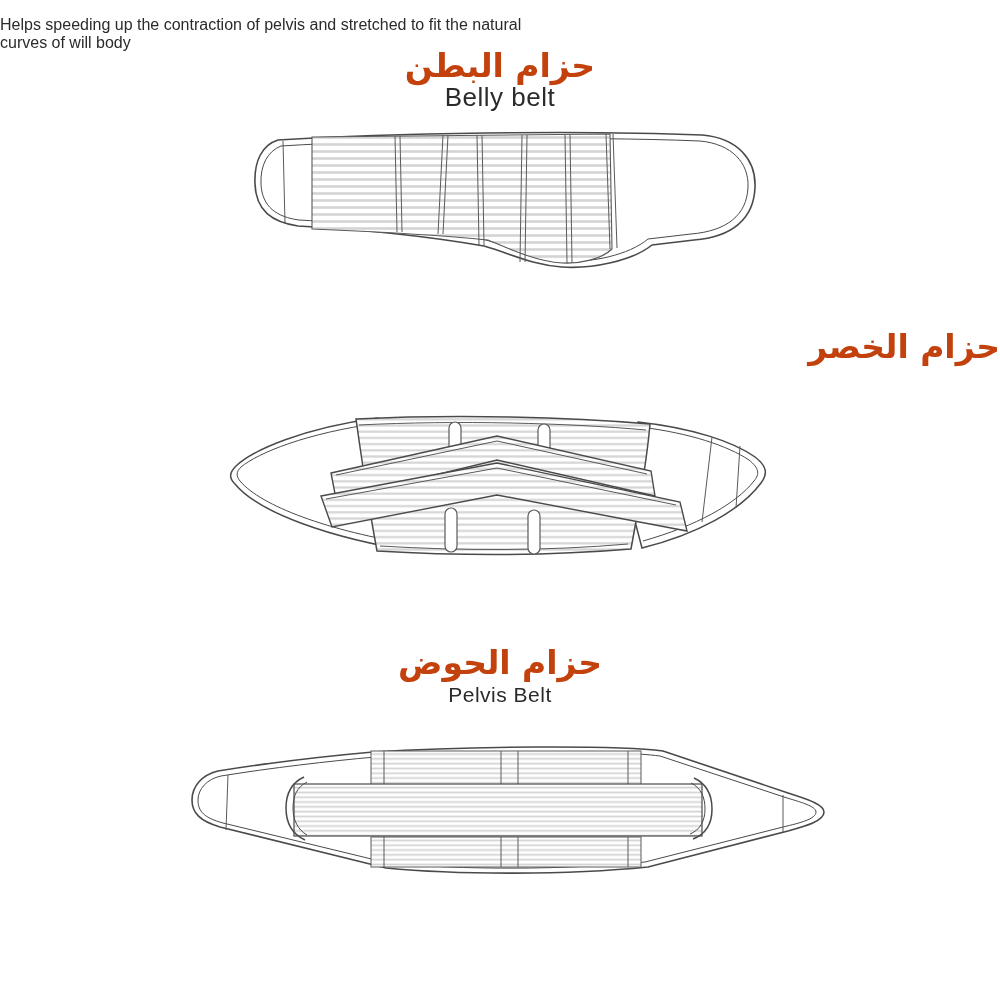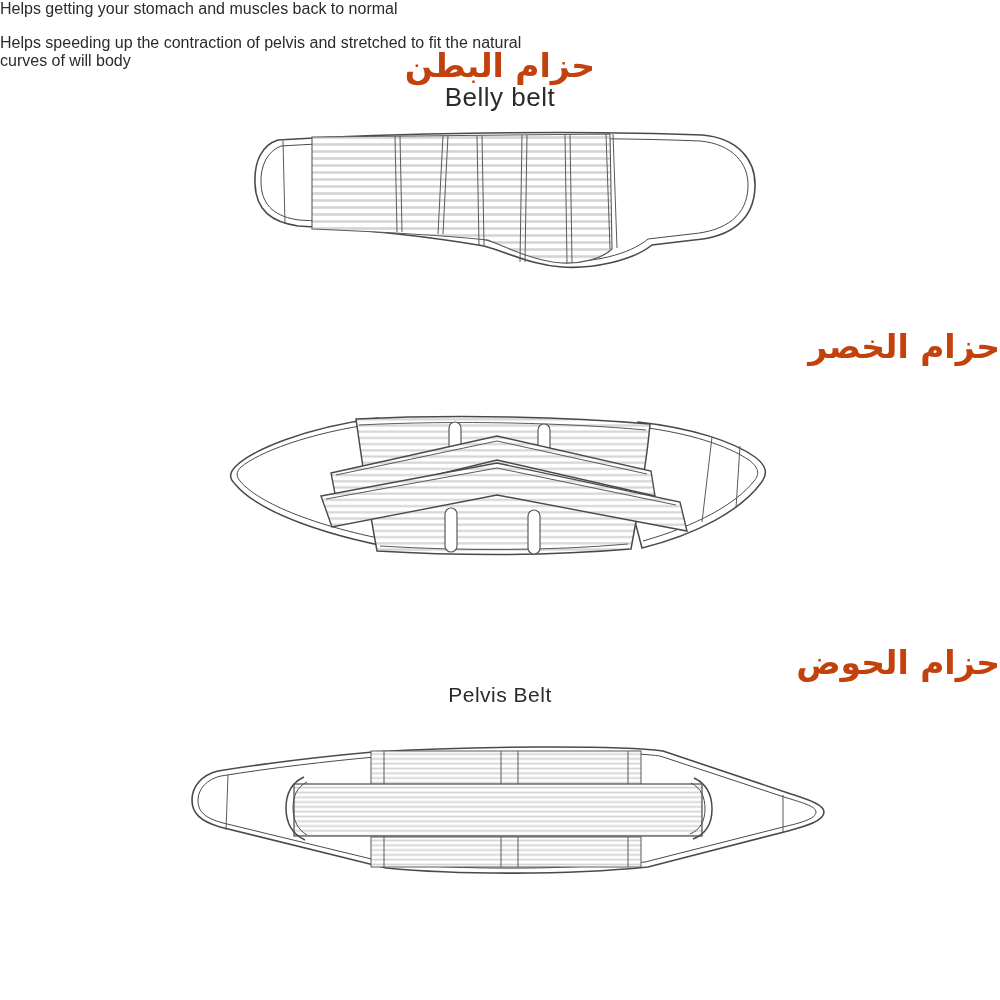--- a/index.html
+++ b/index.html
@@ -62,21 +62,20 @@
         <path d="M 277 8 L 275 135"></path>
       <path d="M 315 8 L 317 136"></path>
         <path d="M 320 8 L 322 136"></path>
       <path d="M 356 7 L 360 122"></path>
         <path d="M 363 7 L 367 121"></path>
     </g>
   </svg>
 
   <p class="caption" style="top:266px;">
     </p>
-    <div>Helps getting your stomach and muscles back to normal</div>
   <p></p>
 
   <h2 class="ar-title" lang="ar" style="top:327px;font-size:33px;text-align:right;">حزام الخصر</h2>
 
   <svg class="belt-svg" style="left:228px;top:410px;" width="544" height="150" viewBox="0 0 544 150">
     <defs>
       <pattern id="stripeB" width="8" height="6.2" patternUnits="userSpaceOnUse">
         <rect width="8" height="6.2" fill="#ffffff"></rect>
         <rect y="2" width="8" height="2.2" fill="#d6d6d6"></rect>
       </pattern>
@@ -105,21 +104,21 @@
     <path d="M 98 89 L 269 58 L 448 95" fill="none" stroke="#5a5a5a" stroke-width="1"></path>
 
     <rect x="217" y="98" width="12" height="44" rx="6" fill="#ffffff" stroke="#5a5a5a" stroke-width="1.2"></rect>
     <rect x="300" y="100" width="12" height="44" rx="6" fill="#ffffff" stroke="#5a5a5a" stroke-width="1.2"></rect>
   </svg>
 
   <p class="caption" style="top:558px;">
     </p>
   <p></p>
 
-  <h2 class="ar-title" lang="ar" style="top:643px;font-size:33px;text-align:right;">حزام الحوض</h2>
+  <h2 class="ar-title" lang="ar" style="top:643px;font-size:33px;">حزام الحوض</h2>
   <h3 class="en-title" style="top:683px;font-size:21px;">Pelvis Belt</h3>
 
   <svg class="belt-svg" style="left:188px;top:742px;" width="650" height="140" viewBox="0 0 650 140">
     <defs>
       <pattern id="stripeC" width="8" height="4.8" patternUnits="userSpaceOnUse">
         <rect width="8" height="4.8" fill="#ffffff"></rect>
         <rect y="1.6" width="8" height="1.7" fill="#d2d2d2"></rect>
       </pattern>
     </defs>
 

